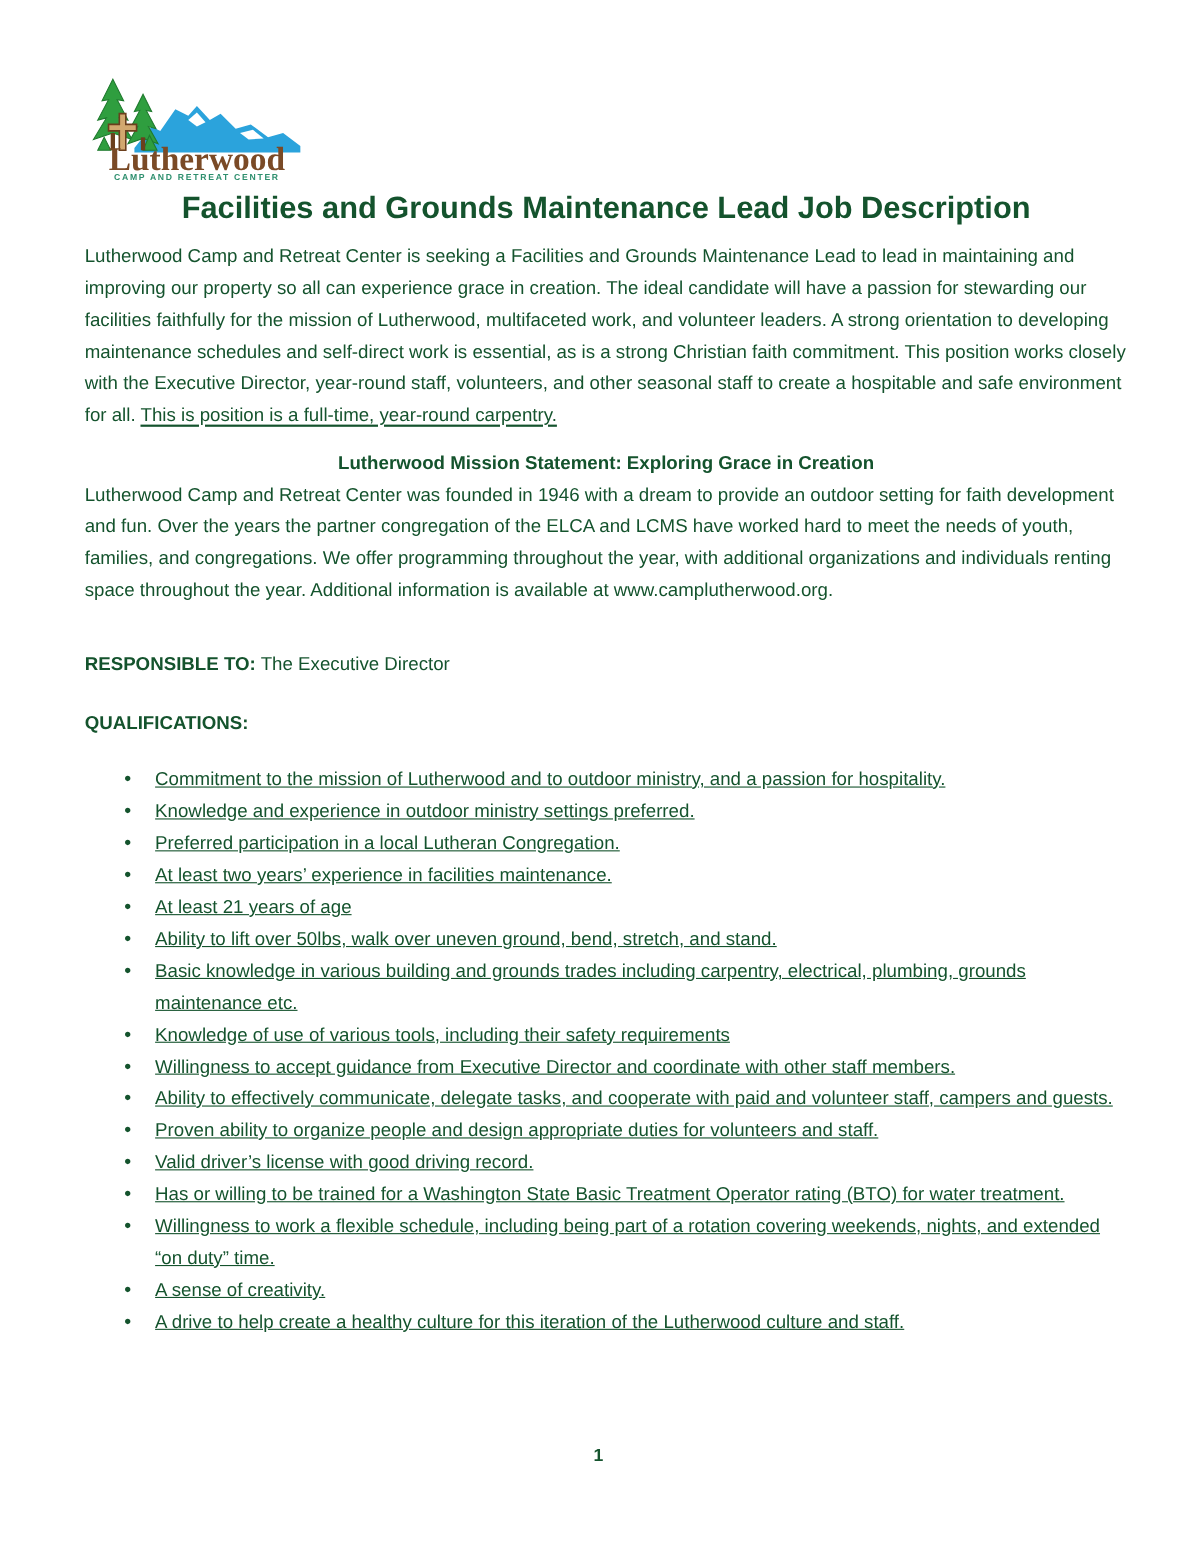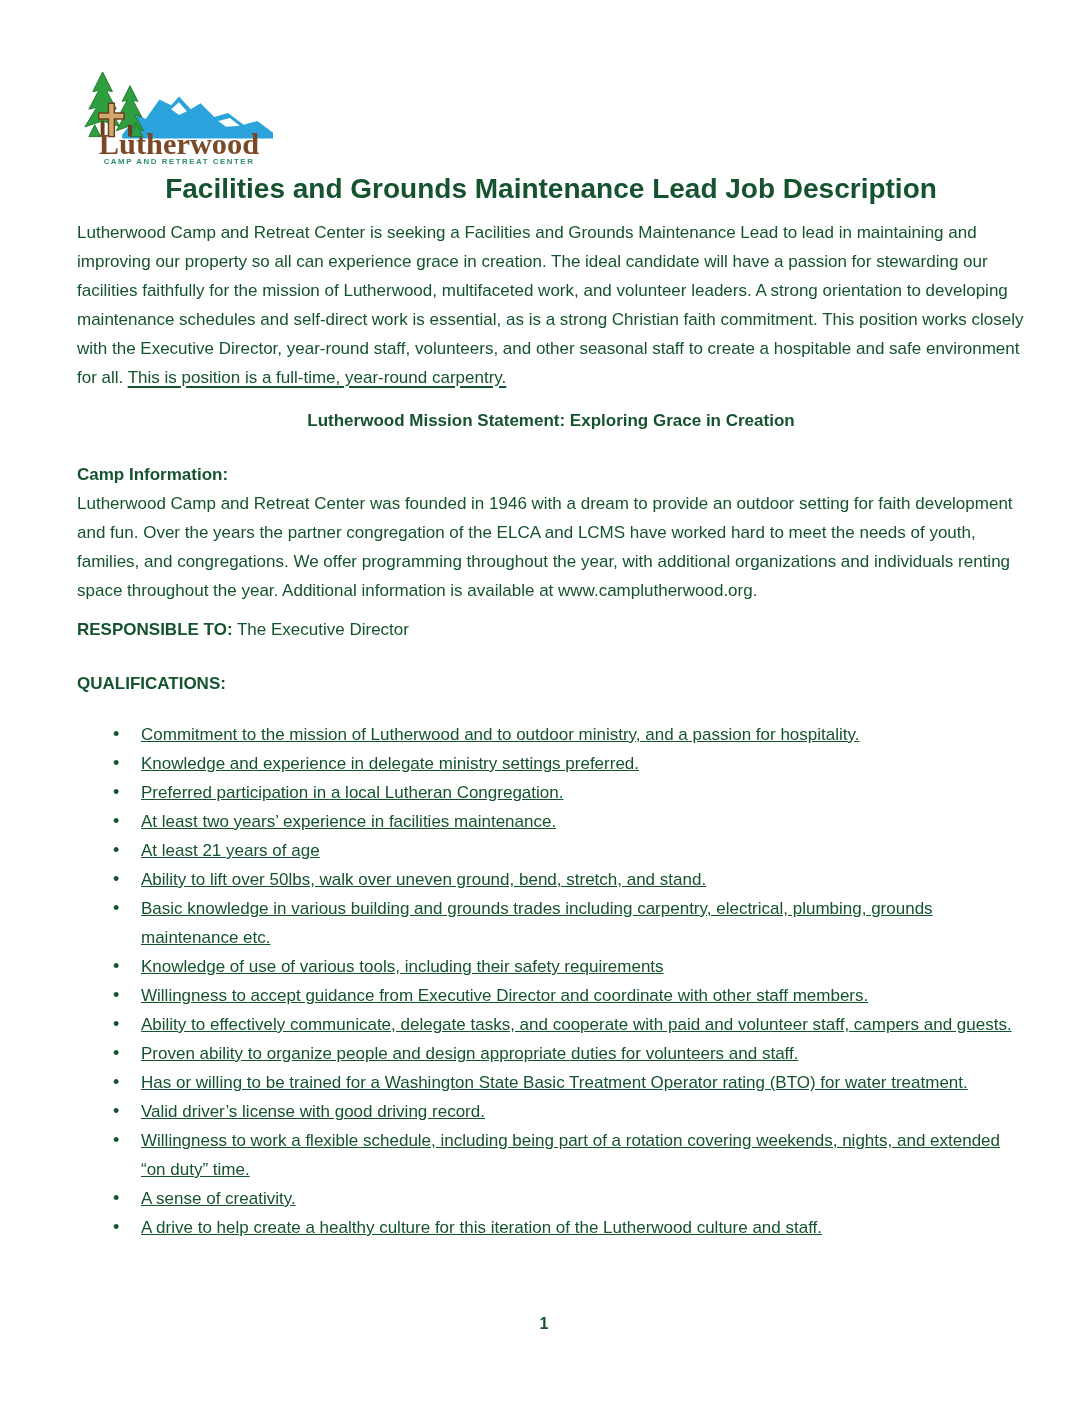--- a/index.html
+++ b/index.html
@@ -49,21 +49,21 @@
   .sec-heading {
     margin: 25px 0 0 0;
     font-size: 17px;
     line-height: 29px;
     font-weight: bold;
   }
   p.camp-body {
     margin: 0;
   }
   p.responsible {
-    margin: 10px 0 0 0;
+    margin: 38px 0 0 0;
   }
   p.responsible .lbl { font-weight: bold; }
   ul.quals {
     list-style: none;
     margin: 22px 0 0 0;
     padding: 0;
     text-decoration: underline;
   }
   ul.quals li {
     position: relative;
@@ -122,42 +122,41 @@
     </svg>
   </div>
 
   <h1 class="doc-title">Facilities and Grounds Maintenance Lead Job Description</h1>
 
   <p class="intro"><span>Lutherwood Camp and Retreat Center is seeking a Facilities and Grounds Maintenance Lead to lead in maintaining and improving our property so all can experience grace in creation.  The ideal candidate will have a passion for stewarding our facilities faithfully for the mission of Lutherwood, multifaceted work, and volunteer leaders. A strong orientation to developing maintenance schedules and self-direct work is essential, as is a strong Christian faith commitment. This position works closely with the Executive Director, year-round staff, volunteers, and other seasonal staff to create a hospitable and safe environment for all.</span>
     <span class="underline">This is position is a full-time, year-round carpentry.</span></p>
 
   <p class="mission">Lutherwood Mission Statement: Exploring Grace in Creation</p>
 
-  <h2 class="sec-heading">Camp Information:</h2>
   <p class="camp-body">Lutherwood Camp and Retreat Center was founded in 1946 with a dream to provide an outdoor setting for faith development and fun. Over the years the partner congregation of the ELCA and LCMS have worked hard to meet the needs of youth, families, and congregations. We offer programming throughout the year, with additional organizations and individuals renting space throughout the year. Additional information is available at www.camplutherwood.org.</p>
 
   <p class="responsible"><span class="lbl">RESPONSIBLE TO:</span>
     <span>The Executive Director</span></p>
 
   <h2 class="sec-heading">QUALIFICATIONS:</h2>
 
   <ul class="quals">
     <li>Commitment to the mission of Lutherwood and to outdoor ministry, and a passion for hospitality.</li>
-    <li>Knowledge and experience in delegate ministry settings preferred.</li>
+    <li>Knowledge and experience in outdoor ministry settings preferred.</li>
     <li>Preferred participation in a local Lutheran Congregation.</li>
     <li>At least two years’ experience in facilities maintenance.</li>
     <li>At least 21 years of age</li>
     <li>Ability to lift over 50lbs, walk over uneven ground, bend, stretch, and stand.</li>
     <li>Basic knowledge in various building and grounds trades including carpentry, electrical, plumbing, grounds maintenance etc.</li>
     <li>Knowledge of use of various tools, including their safety requirements</li>
     <li>Willingness to accept guidance from Executive Director and coordinate with other staff members.</li>
     <li>Ability to effectively communicate, delegate tasks, and cooperate with paid and volunteer staff, campers and guests.</li>
     <li>Proven ability to organize people and design appropriate duties for volunteers and staff.</li>
+    <li>Valid driver’s license with good driving record.</li>
     <li>Has or willing to be trained for a Washington State Basic Treatment Operator rating (BTO) for water treatment.</li>
-    <li>Valid driver’s license with good driving record.</li>
     <li>Willingness to work a flexible schedule, including being part of a rotation covering weekends, nights, and extended “on duty” time.</li>
     <li>A sense of creativity.</li>
     <li>A drive to help create a healthy culture for this iteration of the Lutherwood culture and staff.</li>
   </ul>
 
   <div class="page-footer">1</div>
 
 </div>
 
 </body></html>

